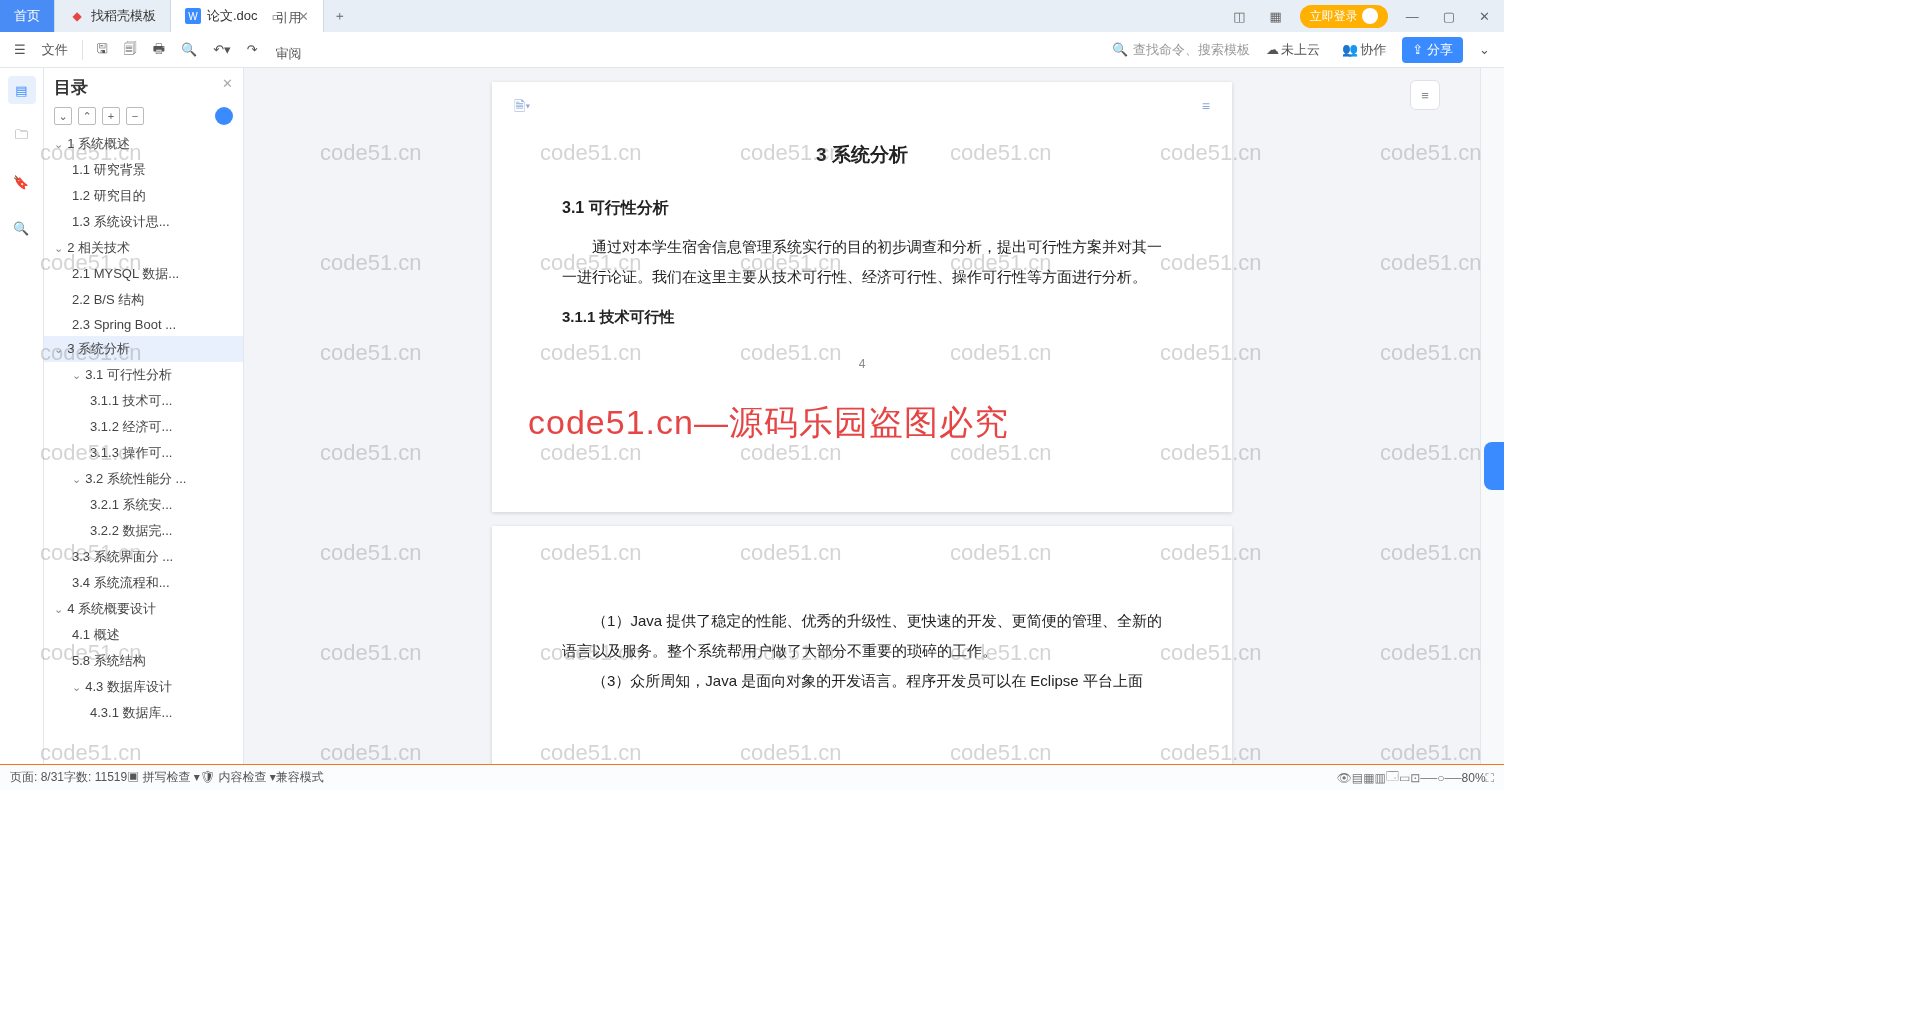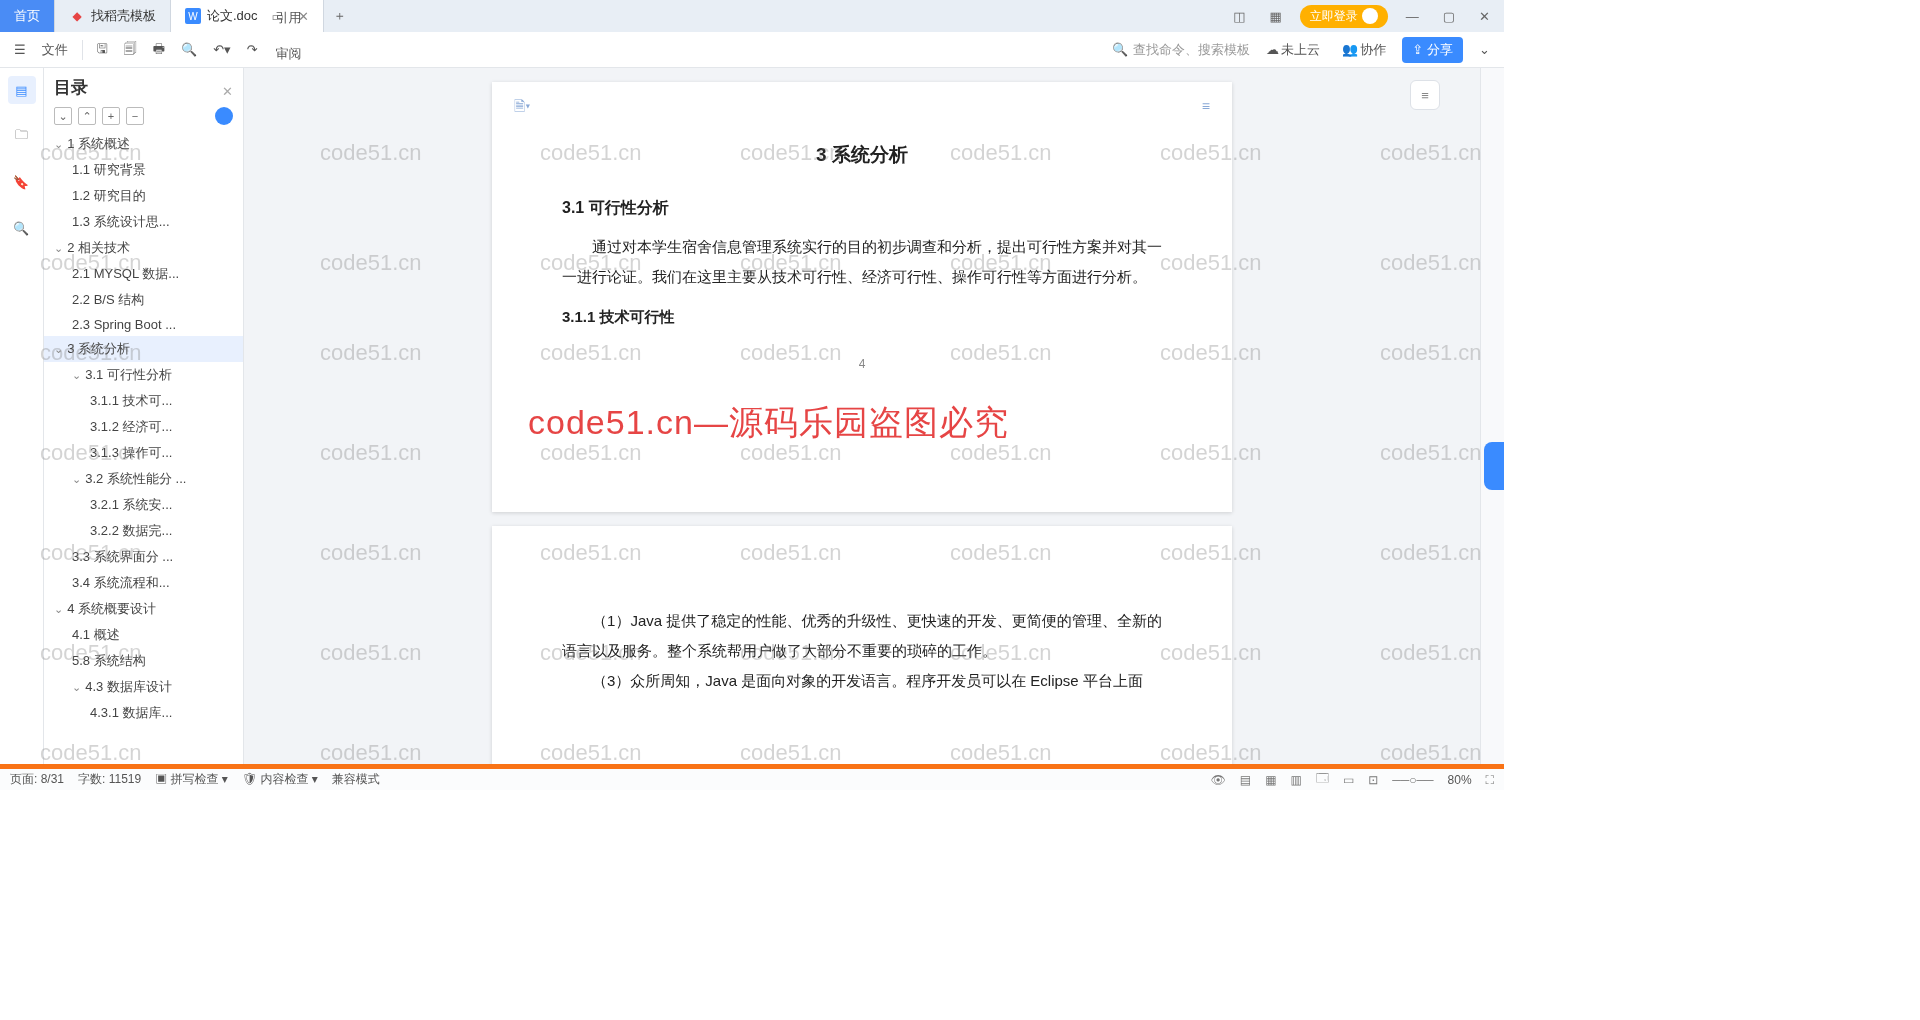--- a/index.html
+++ b/index.html
@@ -28,21 +28,21 @@
 .ribbon .rright { display:flex; align-items:center; gap:10px; }
 .search-hint { color:#999; display:flex; align-items:center; gap:4px; }
 .share-btn { background:#3a8bff; color:#fff; border-radius:4px; padding:4px 10px; display:flex; align-items:center; gap:4px; }
 
 .main { position:absolute; top:68px; bottom:26px; left:0; right:0; display:flex; }
 .leftrail { width:44px; border-right:1px solid #e3e6ea; display:flex; flex-direction:column; align-items:center; padding-top:8px; gap:18px; color:#666; }
 .leftrail .item { width:28px; height:28px; display:flex; align-items:center; justify-content:center; border-radius:4px; }
 .leftrail .item.active { background:#e8f0fe; color:#3a8bff; }
 
 .outline { width:200px; border-right:1px solid #e3e6ea; display:flex; flex-direction:column; }
-.outline .hd { display:flex; align-items:flex-end; justify-content:space-between; padding:8px 10px; }
+.outline .hd { display:flex; align-items:flex-start; justify-content:space-between; padding:8px 10px; }
 .outline .hd h3 { font-size:17px; font-weight:600; }
 .outline .tools { display:flex; align-items:center; gap:6px; padding:0 10px 6px; color:#666; }
 .outline .tools .box { width:18px; height:18px; border:1px solid #bbb; display:flex; align-items:center; justify-content:center; font-size:11px; border-radius:2px; }
 .outline .tools .ai { margin-left:auto; width:18px; height:18px; background:#3a8bff; border-radius:50%; }
 .outline .tree { flex:1; overflow:auto; font-size:13px; color:#444; }
 .outline .node { padding:4px 6px 4px 10px; white-space:nowrap; overflow:hidden; text-overflow:ellipsis; cursor:pointer; }
 .outline .node.sel { background:#e8f0fe; }
 .outline .lv1 { padding-left:10px; }
 .outline .lv2 { padding-left:28px; }
 .outline .lv3 { padding-left:46px; }
@@ -59,21 +59,21 @@
 .page .pnum { text-align:center; color:#888; font-size:12px; margin-top:20px; }
 .page1 { min-height:430px; }
 .page2 { min-height:520px; padding-top:80px; }
 .rightrail { width:24px; background:#f8f9fb; border-left:1px solid #e3e6ea; }
 .rtool { position:absolute; right:40px; top:12px; width:30px; height:30px; border:1px solid #dde1e7; border-radius:6px; background:#fff; display:flex; align-items:center; justify-content:center; color:#888; }
 
 .wm { position:absolute; inset:0; pointer-events:none; }
 .wm span { position:absolute; color:rgba(120,120,120,.32); font-size:22px; font-family:sans-serif; }
 .bigwm { position:absolute; color:#e64545; font-size:34px; font-family:sans-serif; left:528px; top:400px; pointer-events:none; font-weight:500; letter-spacing:1px; }
 
-.status { position:absolute; bottom:0; left:0; right:0; height:26px; border-top:5px solid #f97316; background:#fbfcfd; display:flex; align-items:center; padding:4px 10px; gap:14px; font-size:12px; color:#555; }
+.status { position:absolute; bottom:0; left:0; right:0; height:26px; border-top:1px solid #f97316; background:#fbfcfd; display:flex; align-items:center; padding:4px 10px; font-size:12px; color:#555; }
 .status .sp { flex:1; }
 .status .ic { color:#777; }
 .sidehandle { position:absolute; right:0; top:56%; width:20px; height:48px; background:#3a8bff; border-radius:8px 0 0 8px; }
 </style>
 </head>
 <body>
 
 <div class="tabbar">
   <div class="tab home">
       <span>首页</span>

